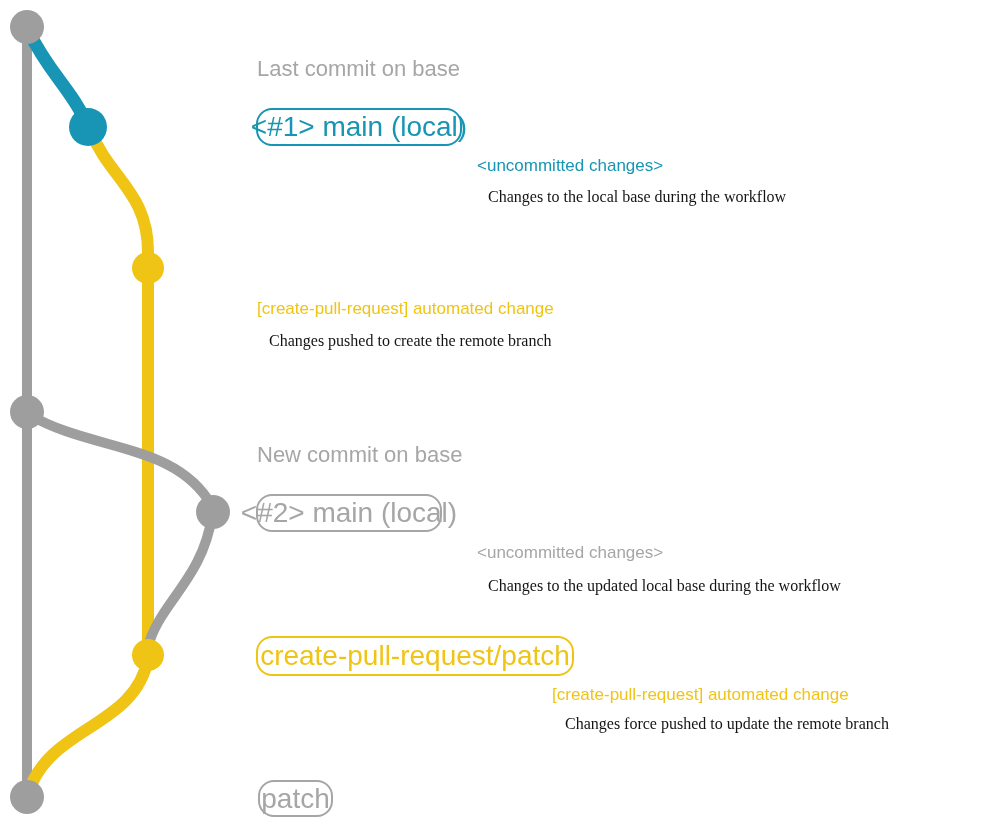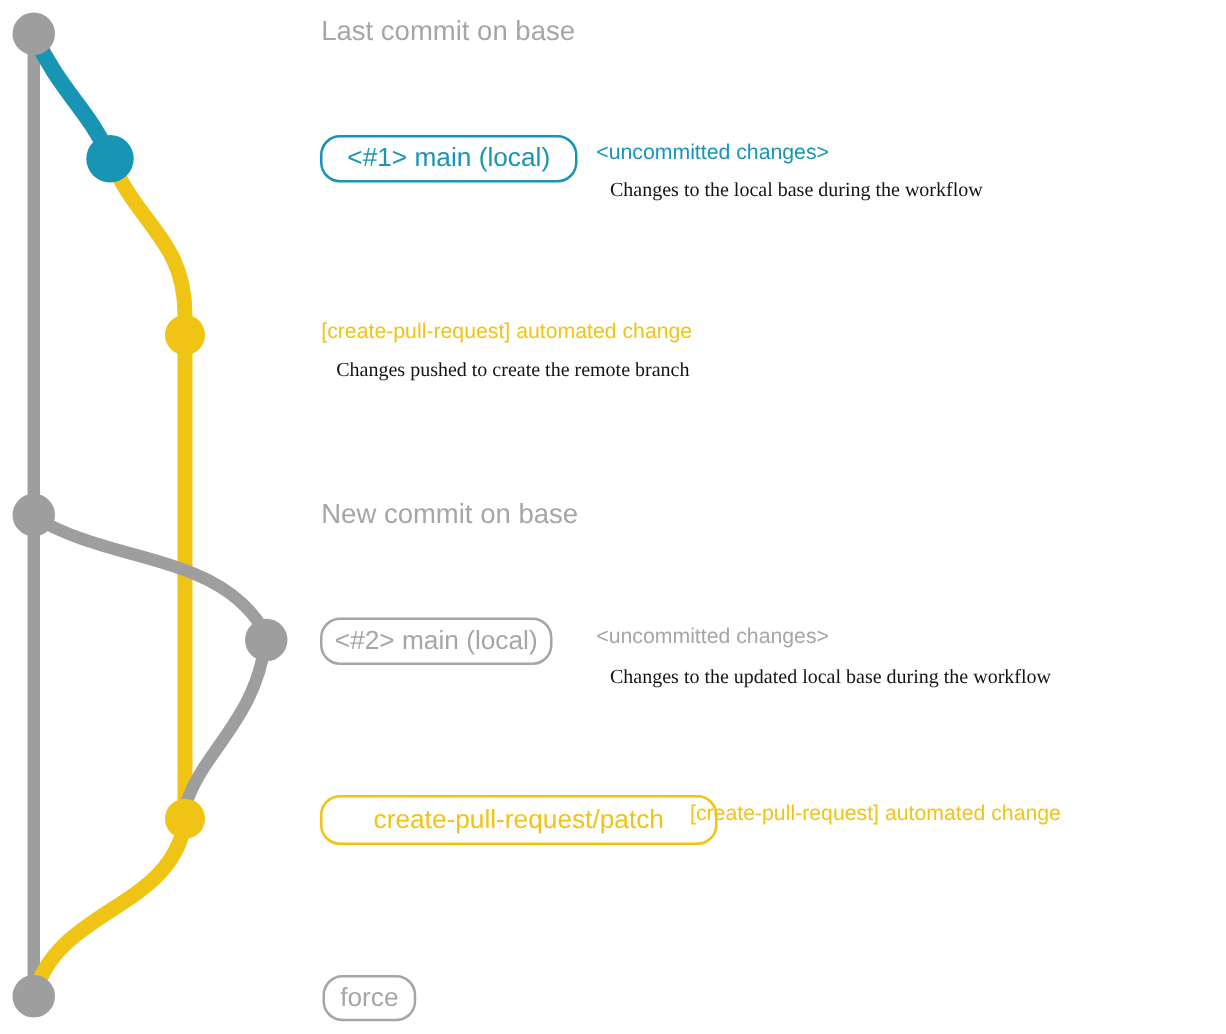--- a/index.html
+++ b/index.html
@@ -4,21 +4,21 @@
 <style>
   html, body { margin: 0; padding: 0; background: #ffffff; }
   .page {
     position: relative;
     width: 981px;
     height: 827px;
     background: #ffffff;
     font-family: "Liberation Sans", sans-serif;
     overflow: hidden;
   }
-  .abs { position: absolute; }
+  .abs { position: absolute; margin-top: 44px; }
   svg.graph { position: absolute; left: 0; top: 0; }
   .s-gray   { stroke: var(--gray-line); }
   .s-teal   { stroke: var(--teal); }
   .s-yellow { stroke: var(--yellow); }
   .f-gray   { fill: var(--gray-line); }
   .f-teal   { fill: var(--teal); }
   .f-yellow { fill: var(--yellow); }
 
   .title {
     font-size: 22px;
@@ -38,21 +38,21 @@
     color: var(--desc-text);
     white-space: nowrap;
   }
   .badge {
     position: absolute;
     display: flex;
     align-items: center;
     justify-content: center;
     box-sizing: border-box;
     border-radius: 16px;
-    font-size: 21px;
+    font-size: 28px;
     white-space: nowrap;
     background: #ffffff;
   }
   .badge-teal   { border: 2px solid var(--teal);      color: var(--teal); }
   .badge-gray   { border: 2px solid var(--gray-text); color: var(--gray-text); }
   .badge-yellow { border: 2px solid var(--yellow);    color: var(--yellow); }
 </style>
 </head>
 <body>
 
@@ -90,16 +90,17 @@
   <div class="abs title" style="left:257px; top:398px;">New commit on base</div>
 
   <div class="abs desc" style="left:269px; top:288px;">Changes pushed to create the remote branch</div>
 
   <div class="badge badge-gray" style="left:256px; top:494px; width:186px; height:38px;">&lt;#2&gt; main (local)</div>
   <div class="abs hl hl-gray" style="left:477px; top:499px;">&lt;uncommitted changes&gt;</div>
   <div class="abs desc" style="left:488px; top:533px;">Changes to the updated local base during the workflow</div>
 
   <div class="badge badge-yellow" style="left:256px; top:636px; width:318px; height:40px;">create-pull-request/patch</div>
   <div class="abs hl hl-yellow" style="left:552px; top:641px;">[create-pull-request] automated change</div>
+  <div class="abs desc" style="left:565px; top:671px;">Changes force pushed to update the remote branch</div>
 
-  <div class="badge badge-gray" style="left:258px; top:780px; width:75px; height:37px;">force</div>
+  <div class="badge badge-gray" style="left:258px; top:780px; width:75px; height:37px;">patch</div>
 
 </div>
 
 </body></html>

